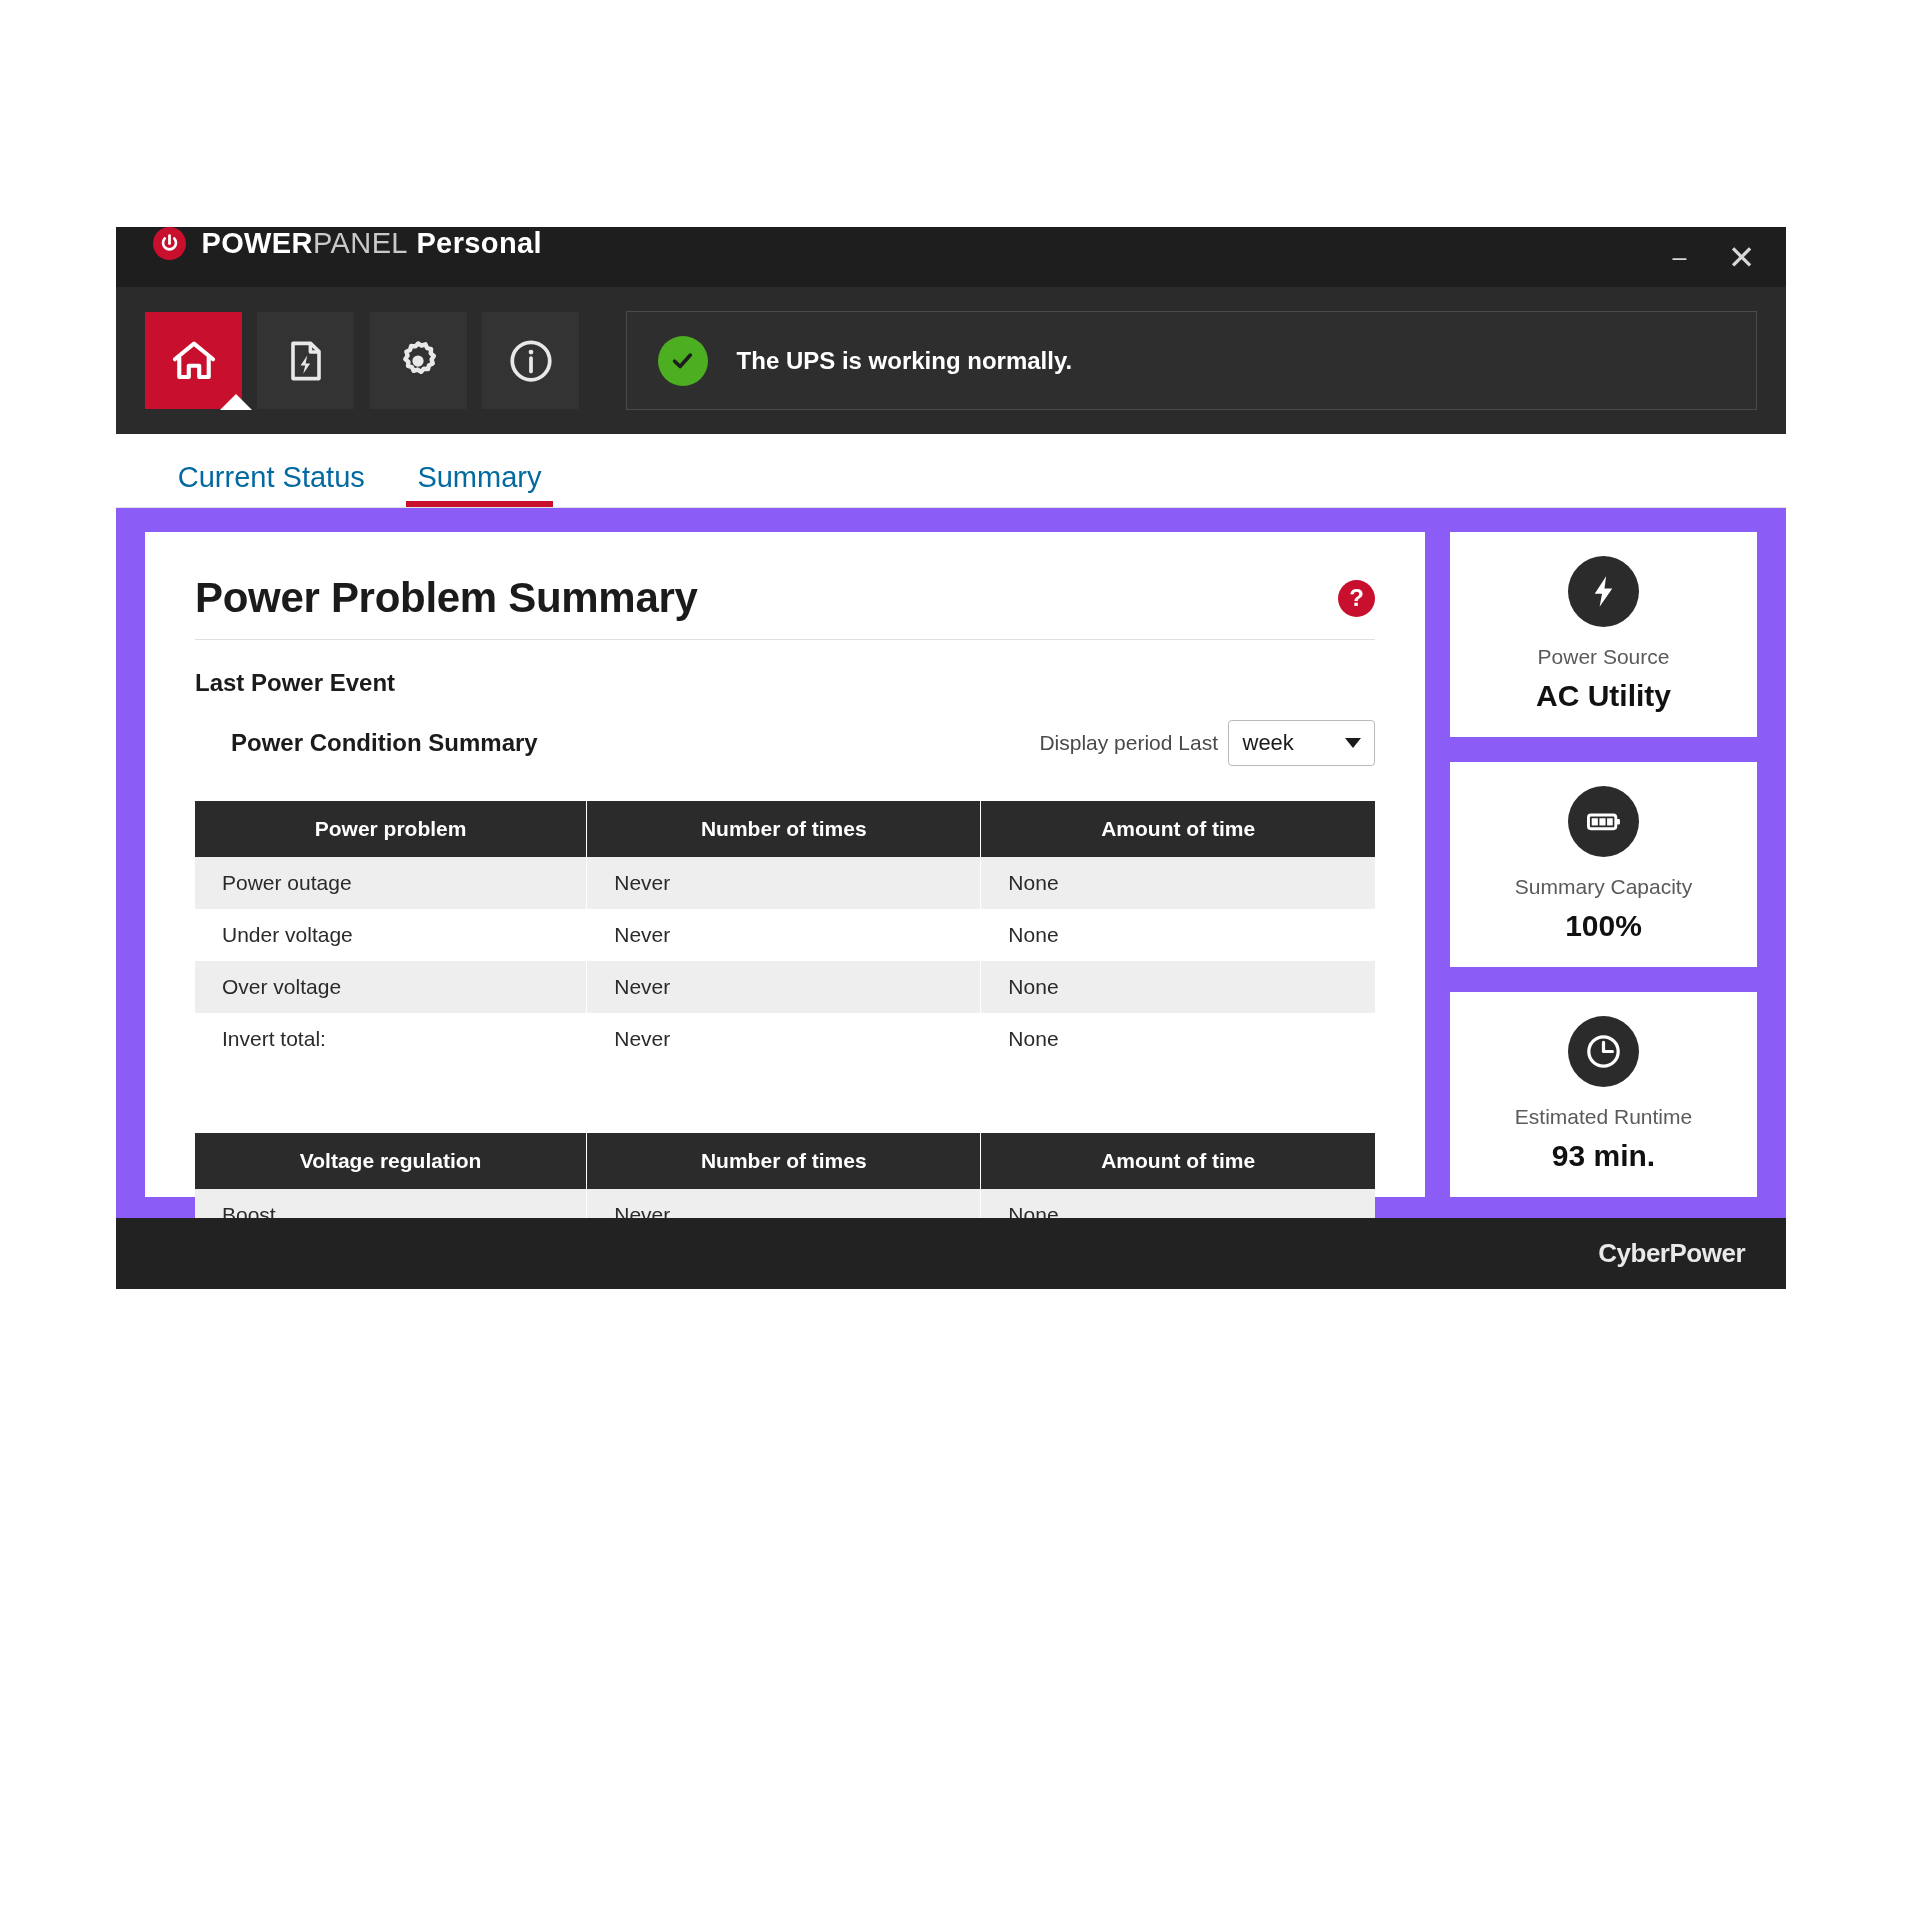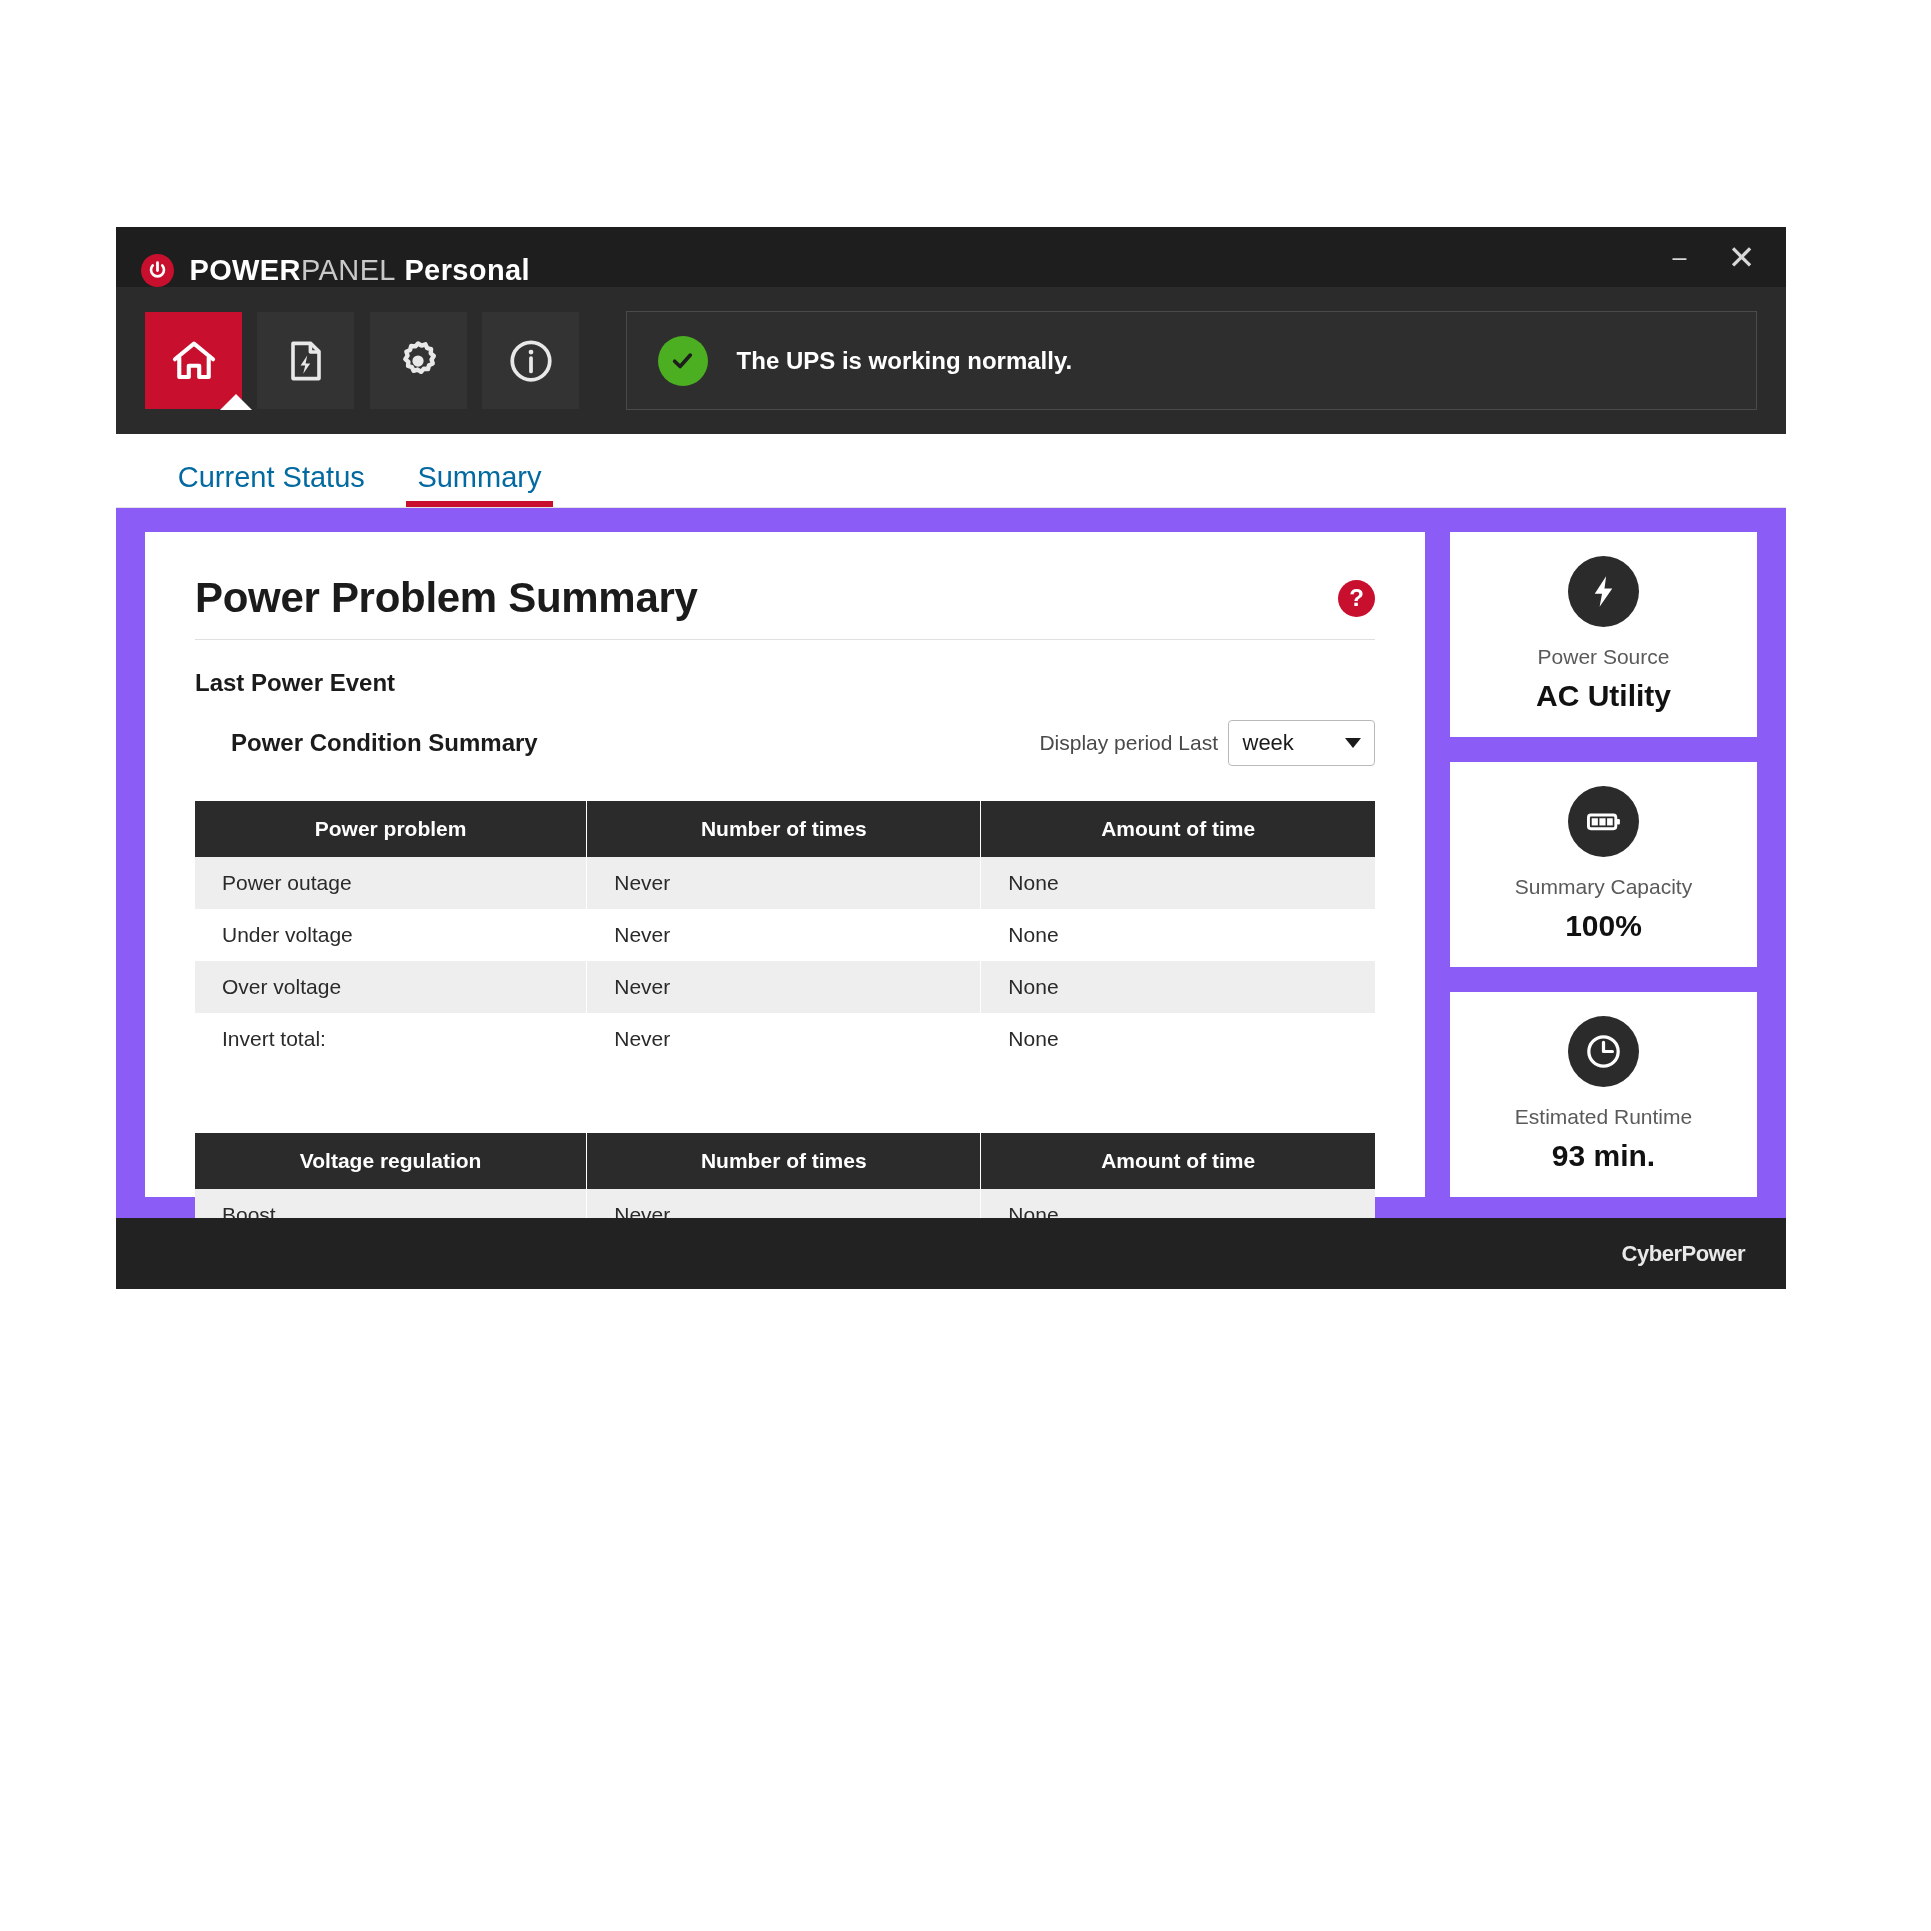--- a/index.html
+++ b/index.html
@@ -19,22 +19,22 @@
     background: #f0f0f0;
     display: flex;
     flex-direction: column;
   }
 
   
   .titlebar {
     height: 60px;
     background: #1e1e1e;
     display: flex;
-    align-items: flex-end;
-    padding: 0 0 0 25px;
+    align-items: flex-start;
+    padding: 0 0 0 37px;
     flex: none;
   }
   .logo-mark {
     width: 33px; height: 33px;
     border-radius: 50%;
     background: #c8102e;
     display: flex; align-items: center; justify-content: center;
     margin-right: 15.4px;
     flex: none;
   }
@@ -272,21 +272,21 @@
 
   
   .footer {
     height: 71px;
     background: #222222;
     display:flex; align-items:center; justify-content: flex-end;
     padding-right: 41px;
     flex:none;
   }
   .brand {
-    font-size: 22px;
+    font-size: 26px;
     font-weight: 700;
     color: #e9e9e9;
     letter-spacing: -0.5px;
   }
   .brand .b-thin { font-weight: 700; }
 </style>
 </head>
 <body>
 
 <div id="app-window">

